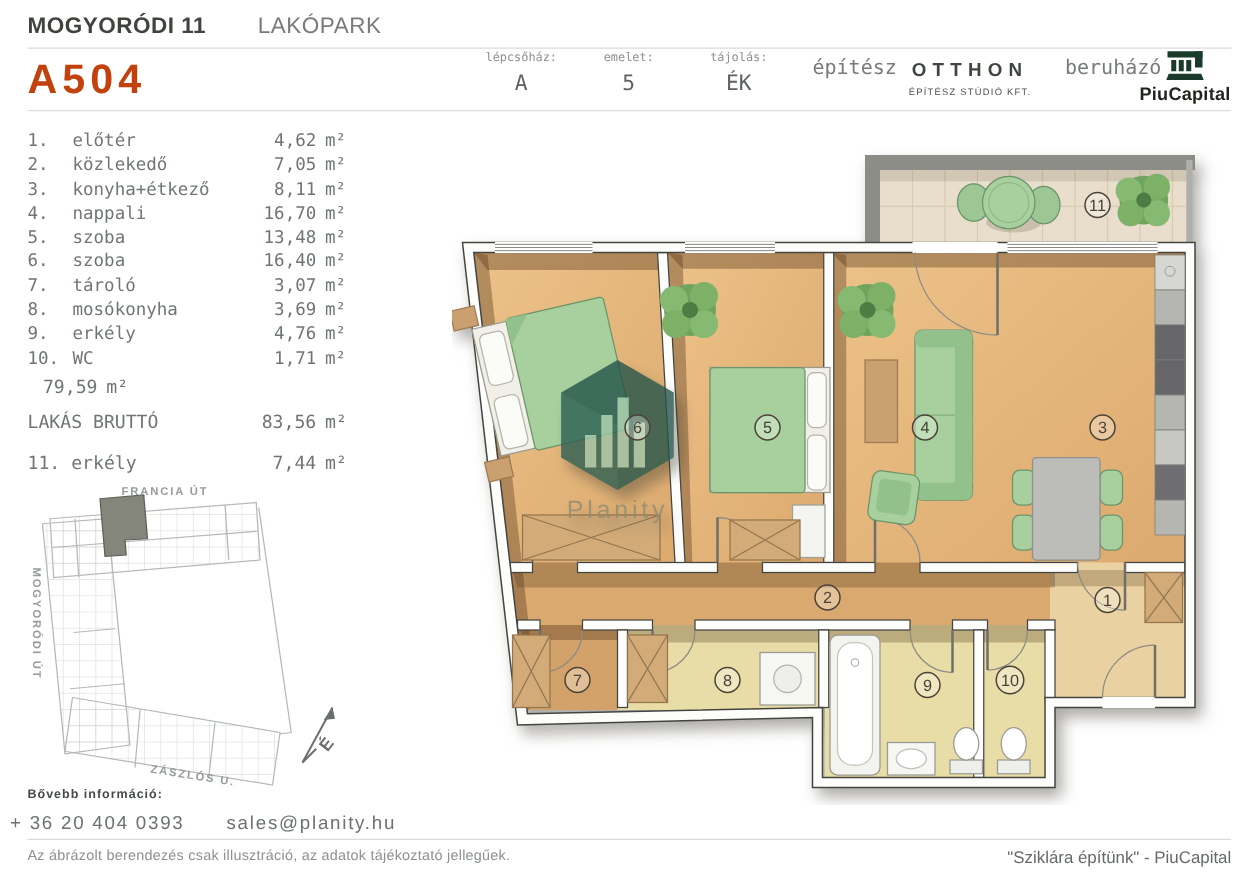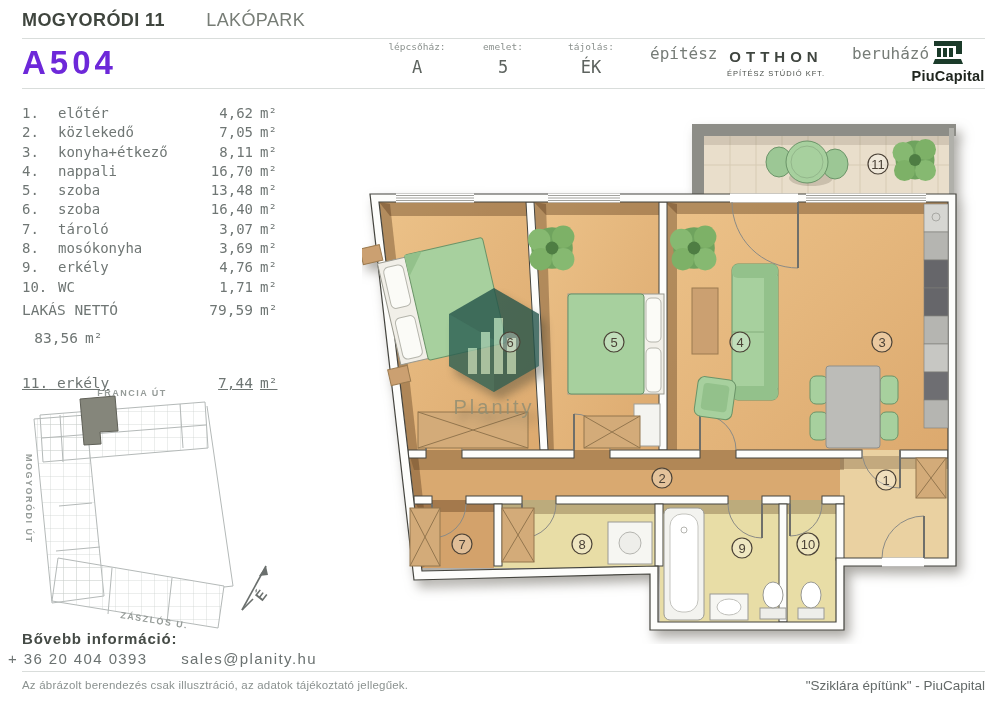--- a/index.html
+++ b/index.html
@@ -5,21 +5,21 @@
   html,body{margin:0;padding:0;background:#ffffff;}
   body{width:1000px;height:707px;position:relative;font-family:"Liberation Sans",sans-serif;overflow:hidden;}
   .abs{position:absolute;}
   
   .proj-title{left:22px;top:10px;font-size:18px;letter-spacing:.4px;color:#3f453e;}
   .proj-title .bold{font-weight:bold;}
   .proj-title .light{font-weight:normal;color:#777d76;margin-left:36px;}
   .hr{background:#d9dddb;height:1px;}
   .hr1{left:22px;top:38px;width:963px;}
   .hr2{left:22px;top:88px;width:963px;}
-  .unit-id{left:22px;top:44px;font-size:33px;font-weight:bold;letter-spacing:4px;color:#6d28d9;}
+  .unit-id{left:22px;top:44px;font-size:33px;font-weight:bold;letter-spacing:4px;color:#c2410c;}
   .meta-cell{top:41px;width:90px;text-align:center;font-family:"DejaVu Sans Mono",monospace;}
   .meta-cell .lbl{font-size:9.5px;color:#8b918e;display:block;}
   .meta-cell .val{font-size:17px;color:#5d635f;display:block;margin-top:5px;}
   .mini-lbl{font-family:"DejaVu Sans Mono",monospace;font-size:16px;color:#767c77;}
   .otthon{top:48px;left:706px;width:140px;text-align:center;color:#3f453f;}
   .otthon .nm{font-size:15px;letter-spacing:5px;font-weight:bold;}
   .otthon .sub{font-size:7.5px;letter-spacing:1px;margin-top:4px;color:#4a4f4a;}
   .piu{top:40px;left:908px;width:80px;text-align:center;}
   .piu .nm{font-size:14.5px;font-weight:bold;color:#20261f;letter-spacing:.2px;margin-top:1px;}
   
@@ -27,23 +27,23 @@
   .rrow{display:flex;line-height:19.3px;}
   .rrow .num{width:36px;}
   .rrow .name{flex:1;}
   .rrow .area{width:56px;text-align:right;}
   .rrow .unit{width:30px;padding-left:7px;}
   .totals{left:22px;top:296px;width:268px;font-family:"DejaVu Sans Mono",monospace;font-size:14.5px;color:#6f7674;}
   .trow{display:flex;line-height:28px;}
   .trow .lab{flex:1;}
   .trow .area{width:56px;text-align:right;}
   .trow .unit{width:30px;padding-left:7px;}
-  .erow{margin-top:17px;text-decoration:underline;}
+  .erow{margin-top:5px;}
   
-  .contact-h{left:22px;top:630px;font-size:15px;font-weight:bold;letter-spacing:.8px;color:#454b46;}
+  .contact-h{left:22px;top:630px;font-size:10px;font-weight:bold;letter-spacing:.8px;color:#454b46;}
   .contact-l{left:8px;top:650px;font-size:15px;letter-spacing:1.4px;color:#6b7271;text-align:right;}
   .contact-l .em{margin-left:28px;}
   .hr3{left:22px;top:671px;width:963px;}
   .disclaimer{left:22px;top:679px;font-size:11.5px;color:#8b9290;letter-spacing:.2px;}
   .quote{top:678px;right:15px;font-size:13.5px;color:#646a69;}
   svg text{font-family:"Liberation Sans",sans-serif;}
   .planlbl{font-family:"DejaVu Sans",sans-serif;}
 </style>
 </head>
 <body>
@@ -146,25 +146,25 @@
   <div class="rrow">
       <span class="num">10.</span>
       <span class="name">WC</span>
       <span class="area">1,71</span>
       <span class="unit">m²</span>
     </div>
 </div>
 
 <div class="abs totals">
   <div class="trow">
-      <span class="lab">LAKÁS NETTÓ</span>
       <span class="area">79,59</span>
       <span class="unit">m²</span>
     </div>
   <div class="trow">
+      <span class="lab">LAKÁS BRUTTÓ</span>
       <span class="area">83,56</span>
       <span class="unit">m²</span>
     </div>
   <div class="trow erow">
       <span class="lab"><span>11.</span> <span>erkély</span></span>
       <span class="area">7,44</span>
       <span class="unit">m²</span>
     </div>
 </div>
 

